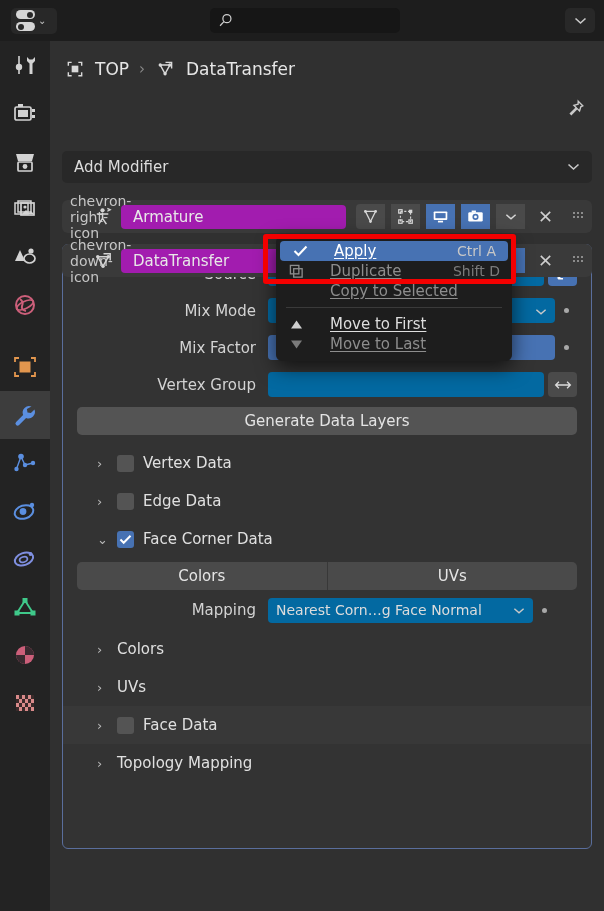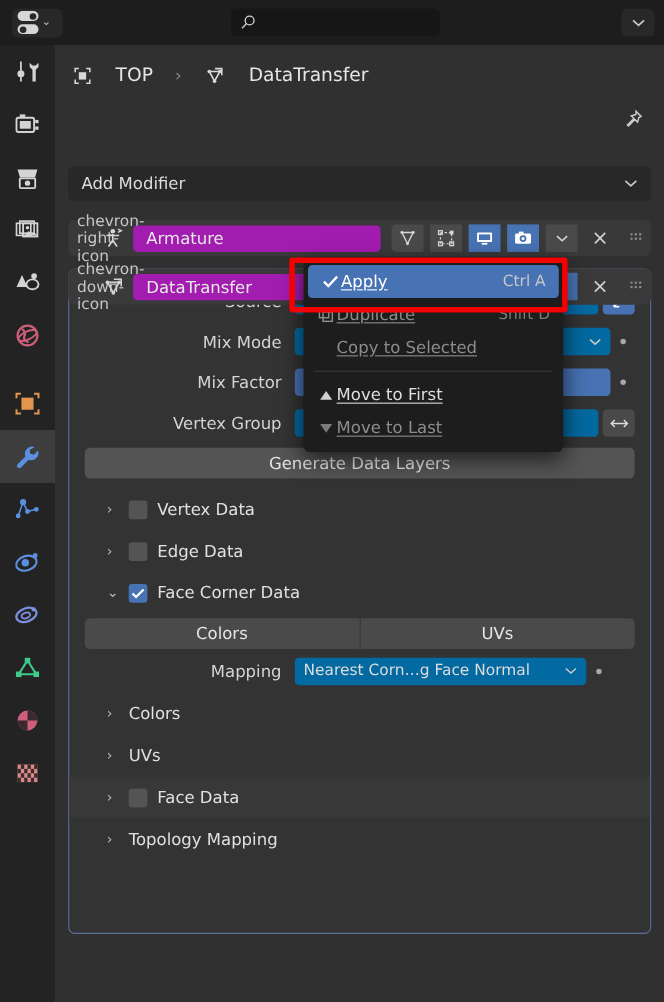--- a/index.html
+++ b/index.html
@@ -51,21 +51,21 @@
   }
   .rail-item.active { background: #3d3d3d; }
   .rail-gap { height: 14px; }
 
   
   .props {
     position: absolute; left: 50px; top: 41px; width: 554px; height: 870px;
     background: #303030;
   }
   .breadcrumb {
-    display:flex; align-items:center; height: 55px; padding-left: 15px; gap: 20px;
+    display:flex; align-items:center; height: 55px; padding-left: 15px; gap: 10px;
     color:#e6e6e6; font-size: 17px;
   }
   .bc-sep { color:#8a8a8a; font-size: 15px; }
   .pin {
     position:absolute; right: 18px; top: 57px; cursor:pointer;
   }
 
   .add-modifier {
     position:absolute; left: 12px; top: 110px; width: 530px; height: 32px;
     background: #282828; border-radius: 5px; display:flex; align-items:center;
@@ -144,21 +144,21 @@
   .tab.active { background:#4772b3; color:#fff; }
 
   
   .ctxmenu {
     position:absolute; left: 276px; top: 236px; width: 236px;
     background: #1d1d1d; border-radius: 6px; padding: 5px 0 7px 0;
     box-shadow: 0 6px 20px rgba(0,0,0,.65);
     z-index: 50;
   }
   .mi {
-    display:flex; align-items:center; height: 30px; padding: 0 12px; gap: 2px;
+    display:flex; align-items:center; height: 20px; padding: 0 12px; gap: 26px;
     color:#dedede; font-size: 15px; cursor:pointer; position: relative;
   }
   .mi.hl { background:#4772b3; border-radius:4px; margin: 0 4px; color:#fff; }
   .mi.dim { color:#8d8d8d; }
   .mi .mi-ico { width:16px; display:flex; align-items:center; justify-content:center; }
   .mi .mi-key { margin-left:auto; color:#c7c7c7; font-size:14px;text-align:center; }
   .mi.dim .mi-key { color:#7b7b7b; }
   .mi-sep { height:1px; background:#3a3a3a; margin: 6px 10px; }
   .u { text-decoration: underline; text-underline-offset: 2px; }
 

